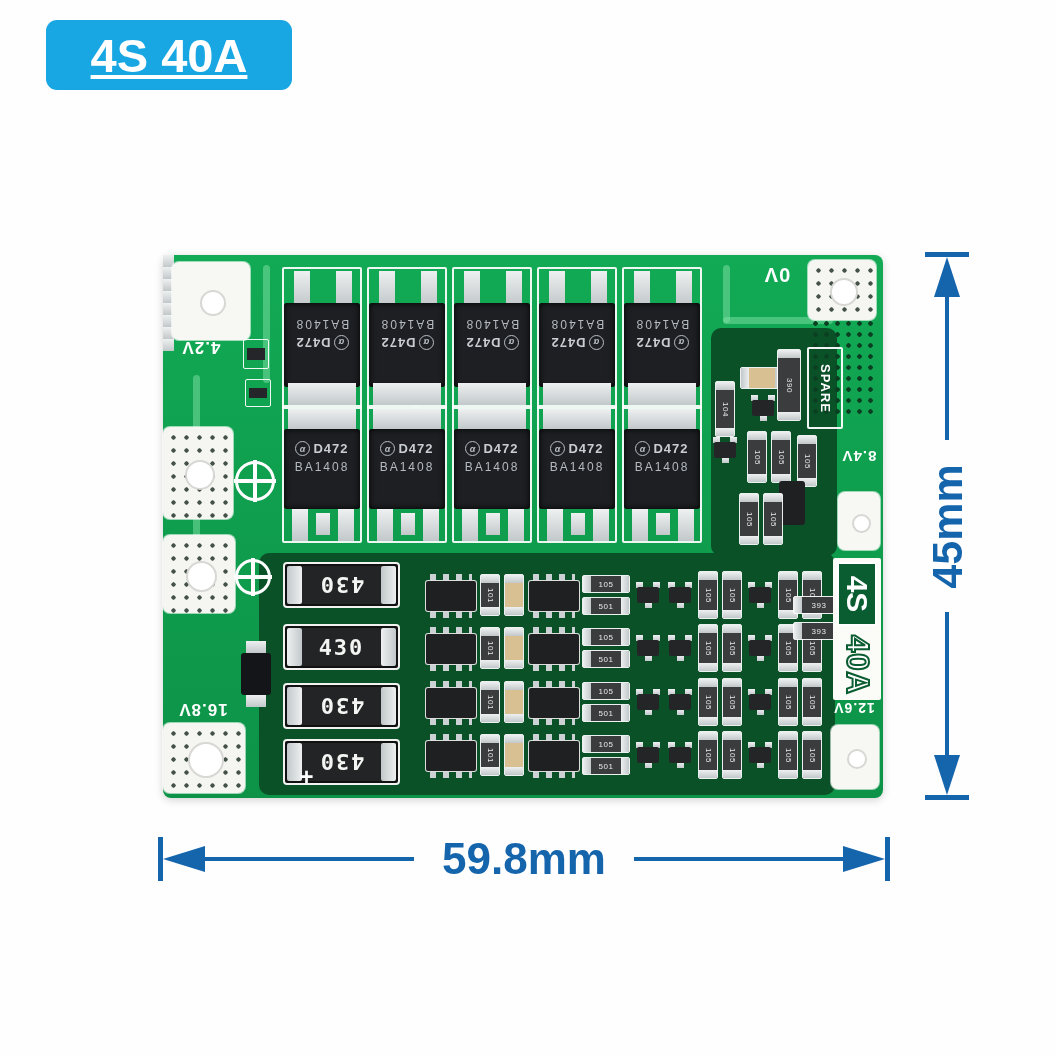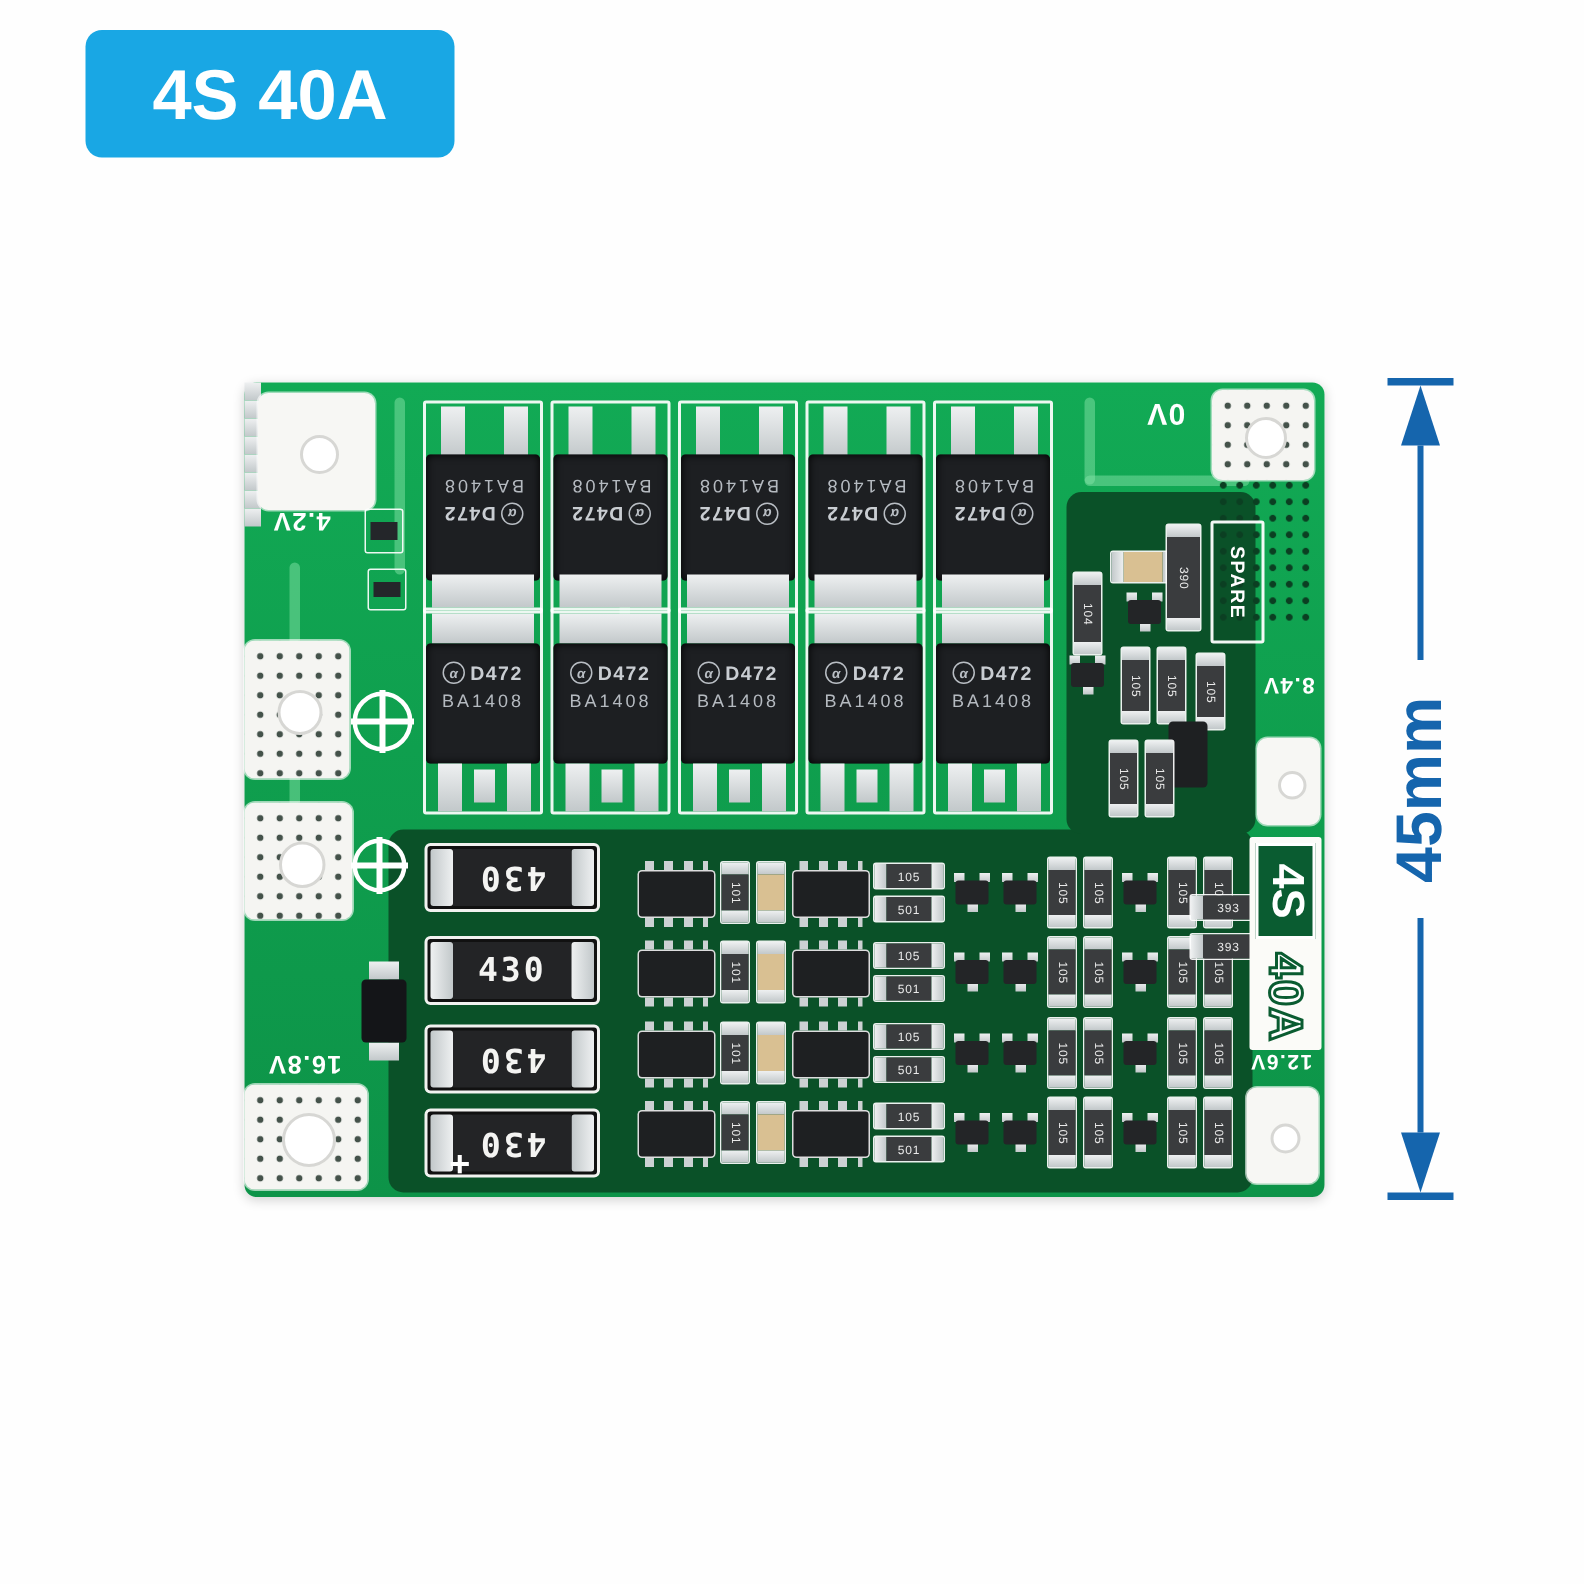--- a/index.html
+++ b/index.html
@@ -1,21 +1,21 @@
 <!DOCTYPE html>
 <html><head>
 <meta charset="utf-8">
 <style>
   html,body{margin:0;padding:0;background:#fff;}
   .canvas{position:relative;width:1056px;height:1056px;background:#fefefe;overflow:hidden;
           font-family:"Liberation Sans",sans-serif;}
   
   .badge{position:absolute;background:#19a7e4;color:#fff;font-weight:bold;
          display:flex;align-items:center;justify-content:center;border-radius:11px;}
-  .badge1{left:57px;top:20px;width:246px;height:85px;font-size:47px;}
+  .badge1{left:46px;top:20px;width:246px;height:70px;font-size:47px;text-decoration:underline;}
   .badge2{left:62px;top:98px;width:250px;height:64px;font-size:44px;}
   
   #board{position:absolute;left:163px;top:255px;width:720px;height:543px;border-radius:8px;
          background:linear-gradient(180deg,#12aa55 0%,#0f9f4e 45%,#0d9348 100%);
          box-shadow:0 2px 8px rgba(0,0,0,.18);}
   .panel{position:absolute;background:#0a5128;border-radius:10px;}
   .silver{background:linear-gradient(180deg,#eef0f1,#c2c8ca);}
   .silverh{background:linear-gradient(90deg,#eef0f1,#c2c8ca);}
   .silk{position:absolute;color:#fff;font-weight:bold;text-align:center;letter-spacing:1px;
         line-height:1;white-space:nowrap;}
@@ -737,13 +737,22 @@
     <div class="arrup"></div>
     <div class="vline"></div>
     <div class="vtext">
         <span>45mm</span>
       </div>
     <div class="vline"></div>
     <div class="arrdn"></div>
     <div class="vtick"></div>
   </div>
 
+  <div class="hdim dim">
+    <div class="htick"></div>
+    <div class="arrlf"></div>
+    <div class="hline"></div>
+    <div class="htext"><span>59.8mm</span></div>
+    <div class="hline"></div>
+    <div class="arrrt"></div>
+    <div class="htick"></div>
+  </div>
 </div>
 
 </body></html>

